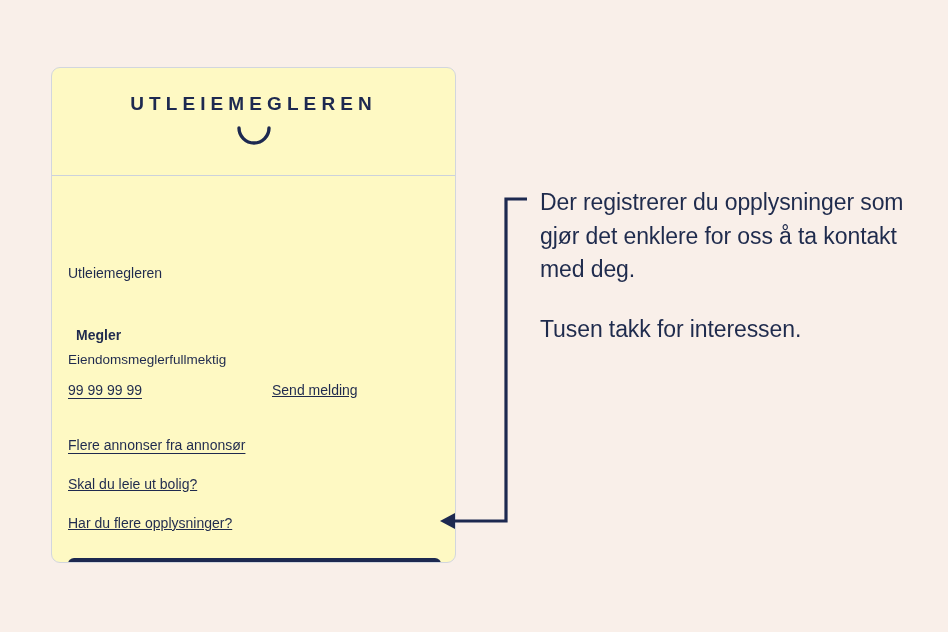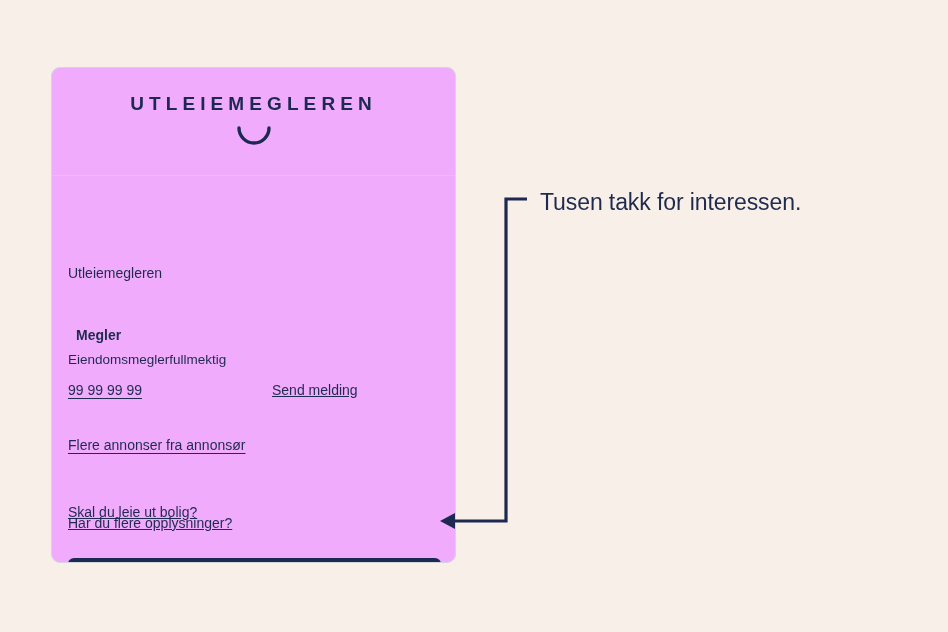--- a/index.html
+++ b/index.html
@@ -20,21 +20,21 @@
     height: 632px;
   }
 
   
   .agent-card {
     position: absolute;
     left: 51px;
     top: 67px;
     width: 405px;
     height: 496px;
-    background: #f0abfc;
+    background: #fef9c3;
     border: 1px solid #d2d6de;
     border-radius: 9px;
     box-sizing: border-box;
     overflow: hidden;
   }
   .card-header {
     position: absolute;
     left: 0;
     top: 0;
     width: 100%;
@@ -140,21 +140,20 @@
   }
   .rent-out-link {
     position: absolute;
     left: 0;
     top: 301px;
     font-size: 14px;
     color: #1f2a4e;
     line-height: 1;
     white-space: nowrap;
     cursor: pointer;
-    margin-top: 28px;
   }
   .multi-homes-link {
     position: absolute;
     left: 0;
     top: 340px;
     font-size: 14px;
     color: #1f2a4e;
     line-height: 1;
     white-space: nowrap;
     cursor: pointer;
@@ -241,16 +240,17 @@
       </div>
     </div>
   </div>
 
   <svg class="callout-svg" viewBox="0 0 110 355">
     <path d="M97 14 L76 14 L76 336 L22 336" fill="none" stroke="#1d2950" stroke-width="3.2" stroke-linecap="butt" stroke-linejoin="miter"></path>
     <path d="M10 336 L25 328 L25 344 Z" fill="#1d2950"></path>
   </svg>
 
   <div class="annotation">
+    <p>Der registrerer du opplysninger som gjør det enklere for oss å ta kontakt med deg.</p>
     <p>Tusen takk for interessen.</p>
   </div>
 
 </div>
 
 </body></html>

